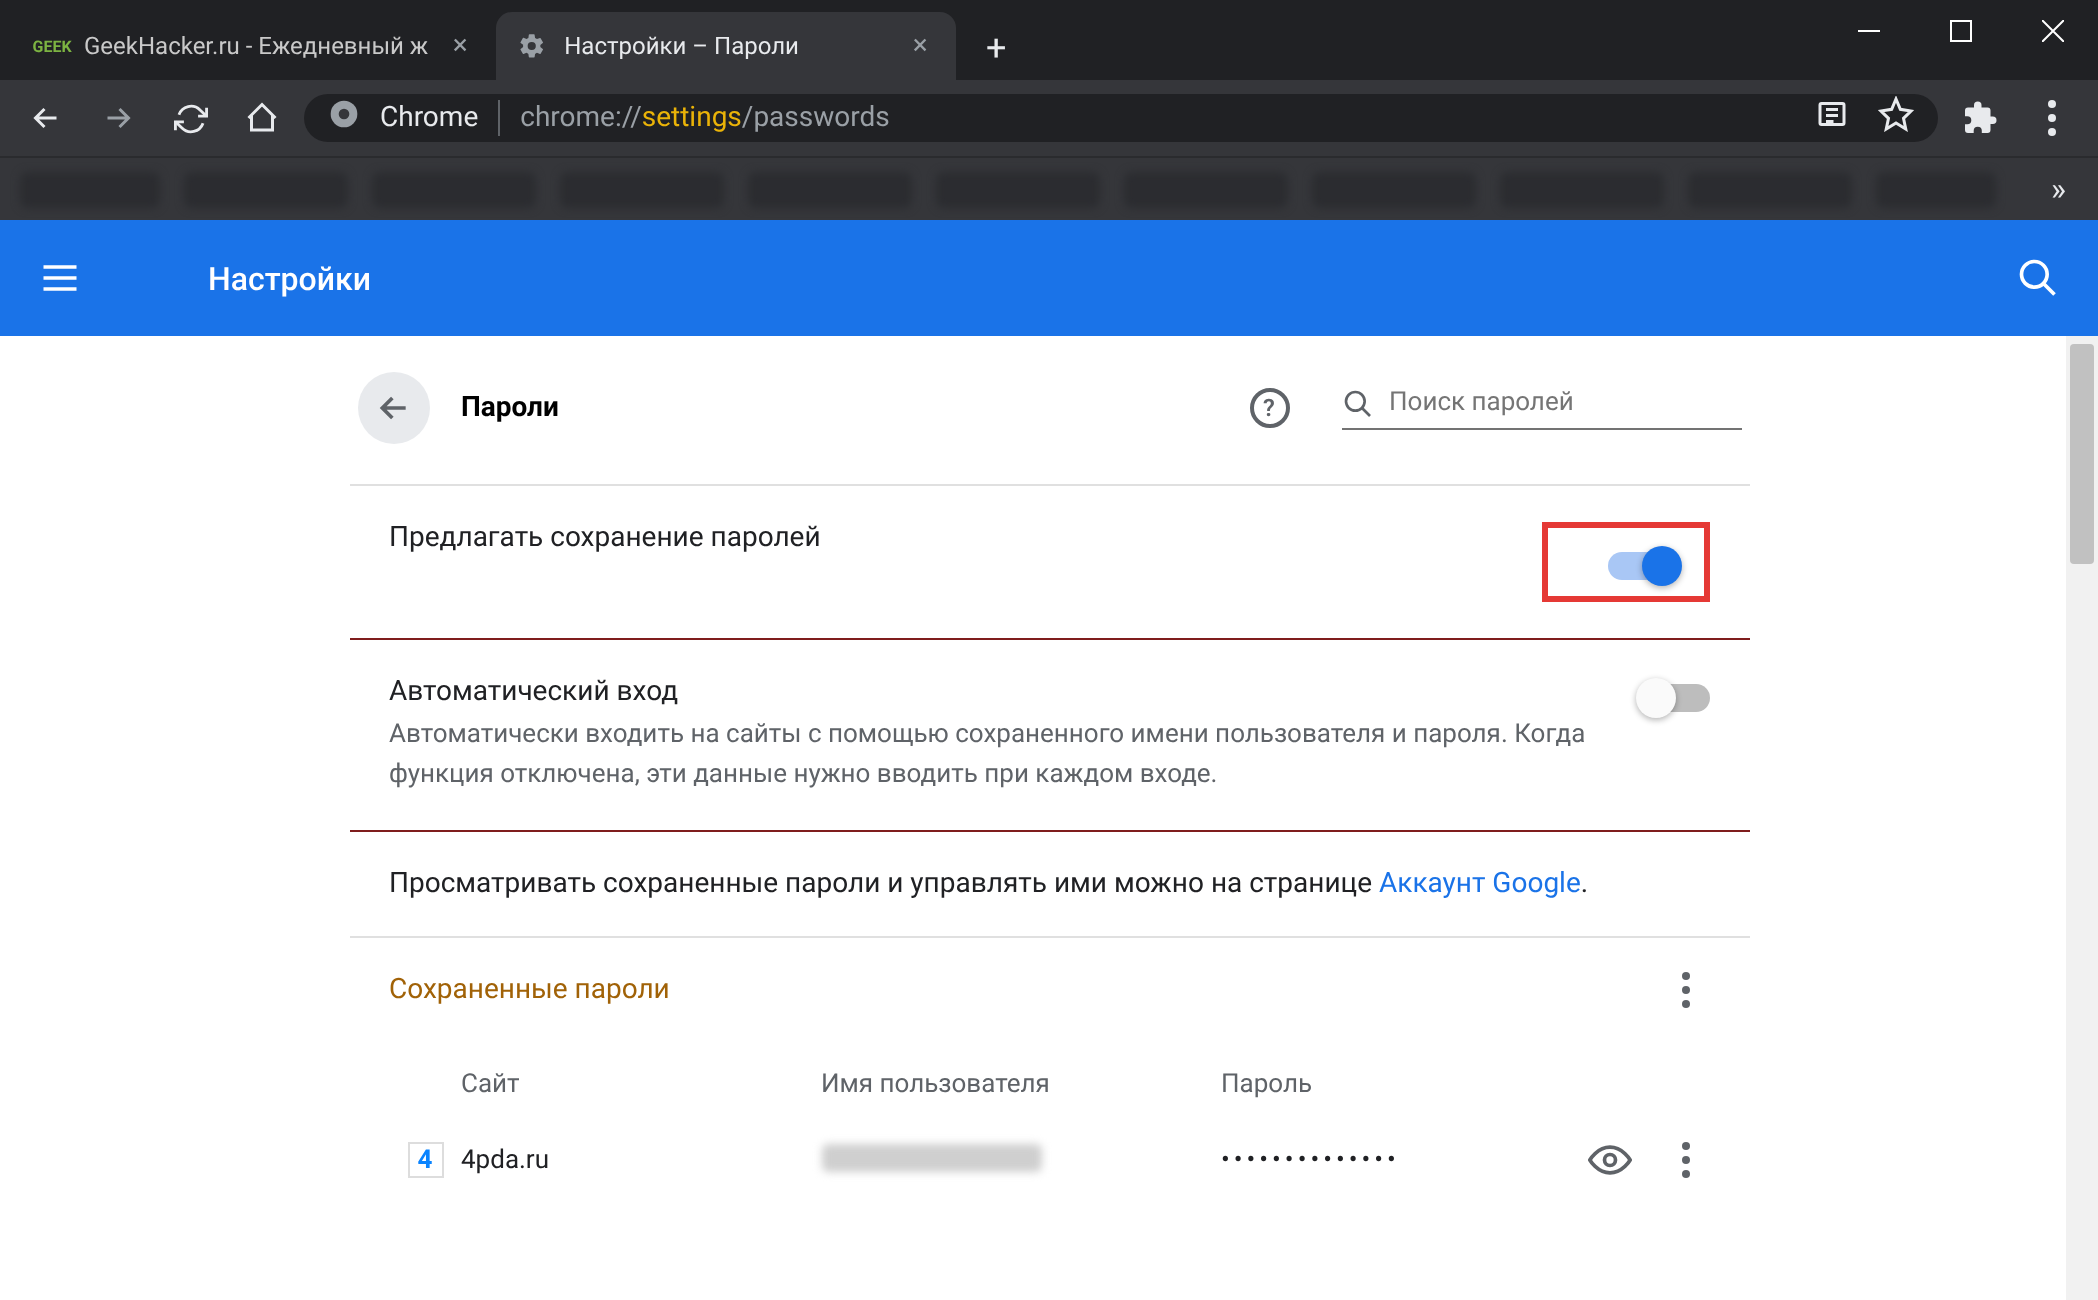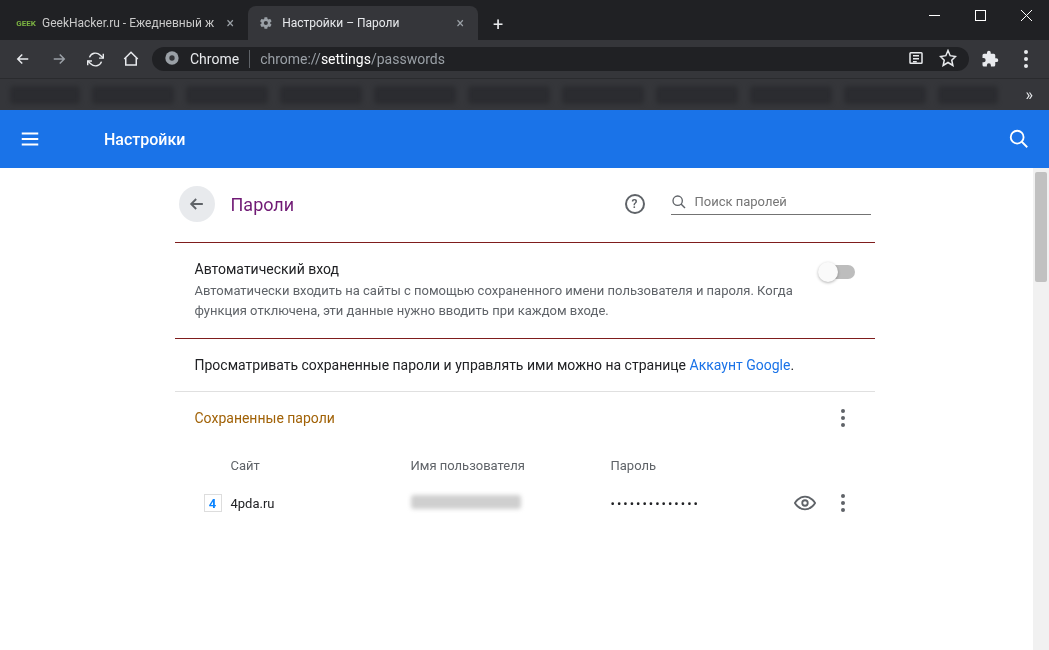--- a/index.html
+++ b/index.html
@@ -18,21 +18,21 @@
   .winbtn { width:46px; display:flex; align-items:center; justify-content:center; color:#e8eaed; }
   .winbtn svg { width:11px; height:11px; }
 
   .toolbar { height:38px; background:#35363a; display:flex; align-items:center; padding:0 8px; gap:6px; }
   .tbtn { width:30px; height:30px; display:flex; align-items:center; justify-content:center; color:#9aa0a6; border-radius:50%;}
   .tbtn.enabled { color:#e8eaed; }
   .omnibox { flex:1; height:24px; background:#202124; border-radius:15px; display:flex; align-items:center; padding:0 12px; gap:10px; color:#9aa0a6; font-size:14px;}
   .omnibox .chromeword { color:#e8eaed; }
   .omnibox .sep { width:1px; height:18px; background:#5f6368;}
   .omnibox .url { flex:1; color:#9aa0a6; }
-  .omnibox .url .hl { color:#ffffff; }
+  .omnibox .url .hl { color:#eab308; }
   .omnibox .trail { display:flex; gap:14px; align-items:center; color:#e8eaed;}
   .trail svg { width:18px; height:18px; }
 
   .bookmarks { height:32px; background:#35363a; border-top:1px solid #2a2b2e; display:flex; align-items:center; padding:0 10px; gap:12px; overflow:hidden;}
   .bm { width:82px; height:18px; border-radius:4px; background:#2b2c30; filter: blur(2px); }
   .bm:nth-child(1){width:70px;}
   .bm:nth-child(11){width:60px;}
   .bmore { margin-left:auto; color:#e8eaed; font-size:16px; padding:0 6px;}
 
   
@@ -41,21 +41,21 @@
   .menu-icon,.search-hdr { width:24px; height:24px; display:flex; align-items:center; justify-content:center;}
   .appbar .title { font-size:16px; font-weight:500; flex:1;margin-left:40px;}
 
   .scrollarea { flex:1; display:flex; justify-content:center; overflow:hidden; position:relative;}
   .scrollbar-track { position:absolute; right:0; top:0; width:16px; height:100%; background:#f1f1f1;}
   .scrollbar-thumb { position:absolute; right:2px; top:4px; width:12px; height:110px; background:#c1c1c1; border-radius:2px;}
 
   .card { width:700px; margin-top:0; padding-top:18px;}
   .card-head { display:flex; align-items:center; gap:16px; padding:0 4px 20px;}
   .backcircle { width:36px; height:36px; border-radius:50%; background:#e8eaed; display:flex; align-items:center; justify-content:center; color:#5f6368;}
-  .card-head h2 { font-size:18px; font-weight:400; color:#701a75; flex:1;}
+  .card-head h2 { font-size:14px; font-weight:700; color:#000000; flex:1;}
   .help-icon { width:20px; height:20px; border:2px solid #5f6368; border-radius:50%; display:flex; align-items:center; justify-content:center; color:#5f6368; font-size:12px; font-weight:600; margin-right:10px;}
   .searchpw { display:flex; align-items:center; gap:8px; border-bottom:1px solid #737373; width:200px; padding-bottom:4px; color:#5f6368;justify-content:flex-end;}
   .searchpw input { border:none; outline:none; font-size:13px; flex:1; background:transparent;}
 
   .row { padding:18px 20px; border-top:1px solid #7f1d1d; display:flex; align-items:flex-start; gap:20px;}
   .row.first { border-top:1px solid #e0e0e0; }
   .rowtext { flex:1; }
   .row .label { font-size:14px; color:#202124; }
   .row .desc { font-size:13px; color:#5f6368; margin-top:4px; line-height:1.5;}
   .toggle { position:relative; width:34px; height:14px; background:#a9c7f5; border-radius:10px; margin-top:4px;}
@@ -222,20 +222,30 @@
         <div class="help-icon">?</div>
         <div class="searchpw">
           <svg width="16" height="16" viewBox="0 0 24 24" fill="none" stroke="#5f6368" stroke-width="2">
               <circle cx="10" cy="10" r="7"></circle>
               <path d="M21 21l-6-6"></path>
             </svg>
           <input placeholder="Поиск паролей" style="">
         </div>
       </div>
 
+      <div class="row first">
+        <div class="rowtext">
+          <div class="label">Предлагать сохранение паролей</div>
+        </div>
+        <div class="highlight-box">
+          <div class="toggle">
+              <div class="knob"></div>
+            </div>
+        </div>
+      </div>
 
       <div class="row">
         <div class="rowtext">
           <div class="label">Автоматический вход</div>
           <div class="desc">Автоматически входить на сайты с помощью сохраненного имени пользователя и пароля. Когда функция отключена, эти данные нужно вводить при каждом входе.</div>
         </div>
         <div class="toggle off">
             <div class="knob"></div>
           </div>
       </div>

